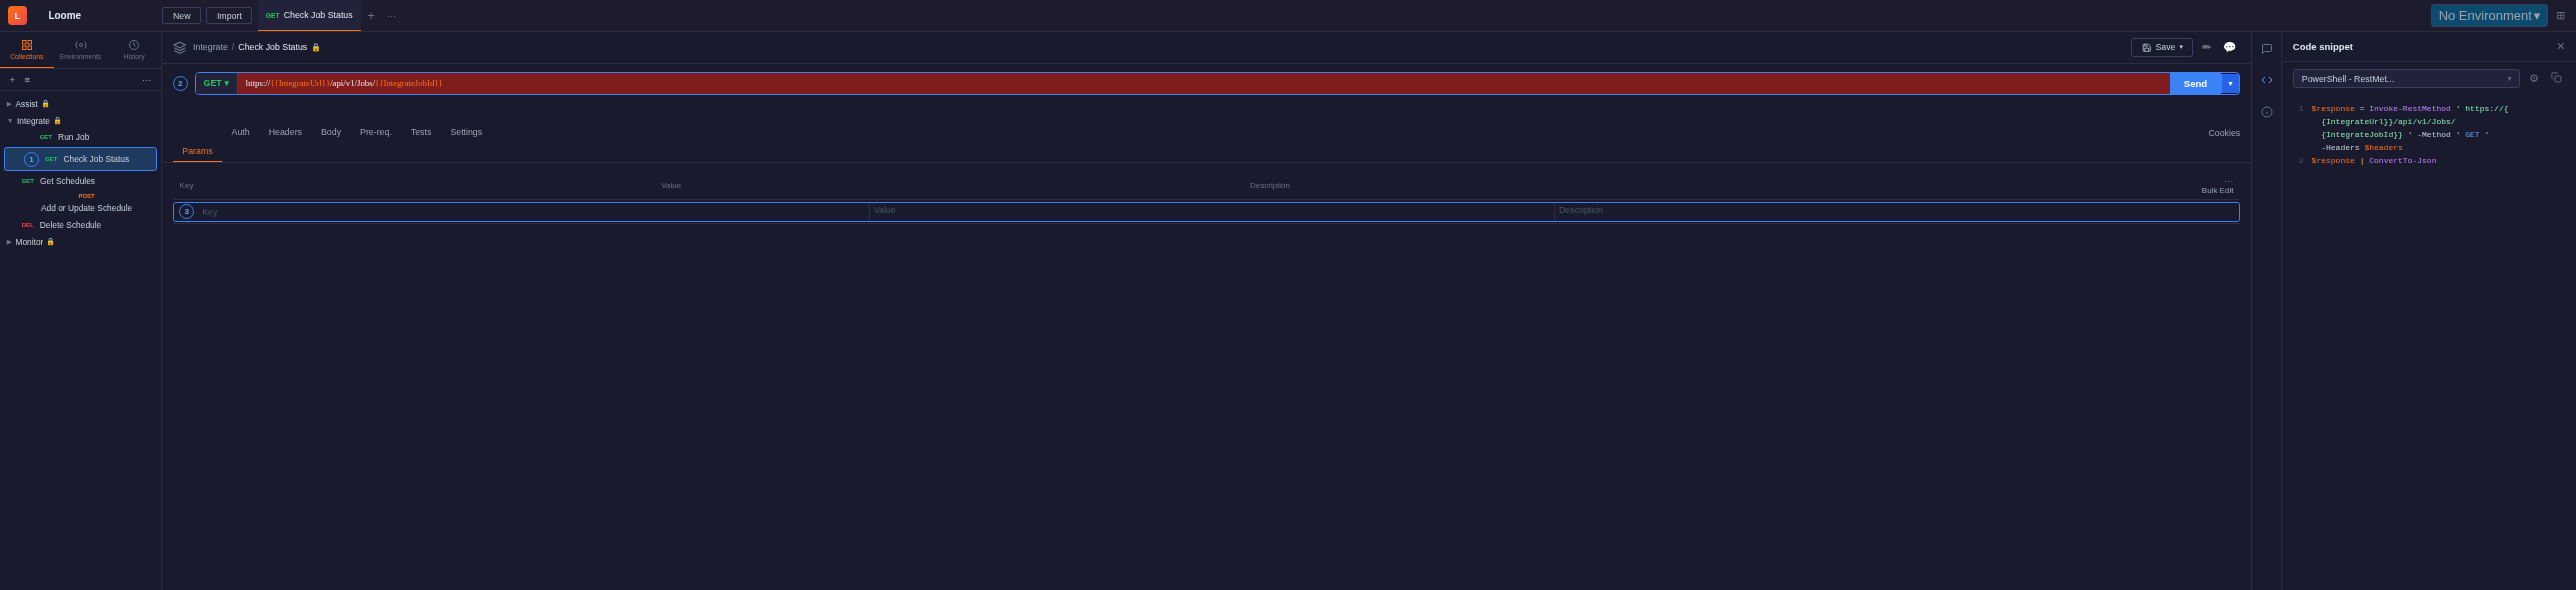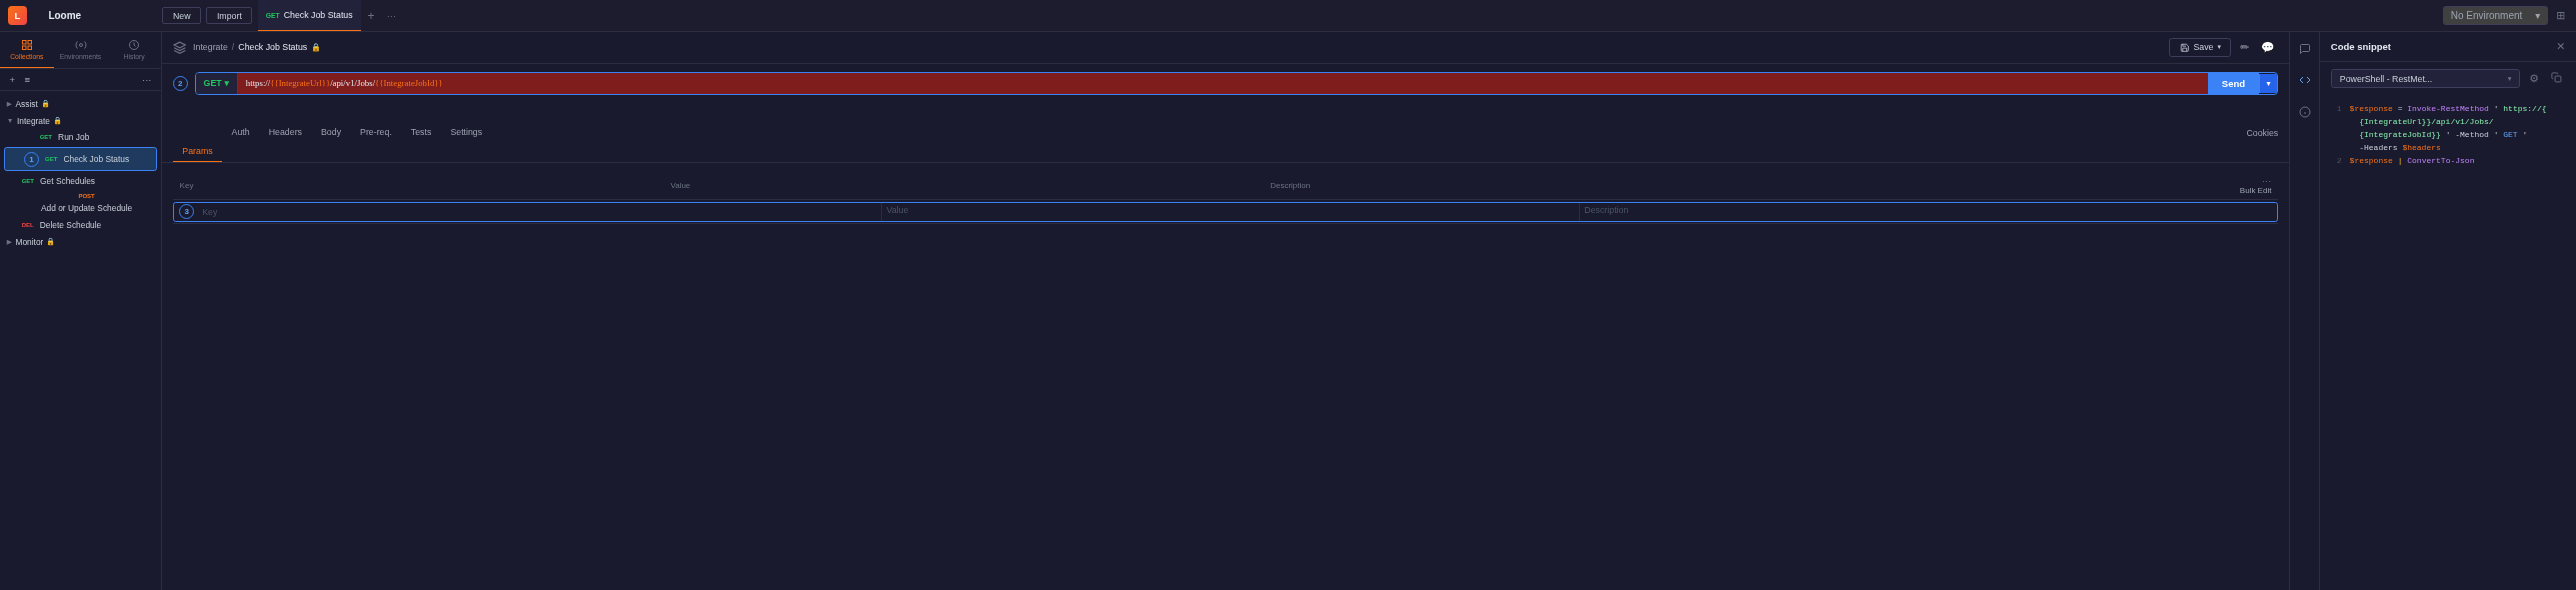--- a/index.html
+++ b/index.html
@@ -94,27 +94,27 @@
       border: none;
       color: #6b7280;
       cursor: pointer;
       font-size: 9.5px;
       padding: 0 5.4px;
     }
     .env-selector {
       margin-left: auto;
       display: flex;
       align-items: center;
-      gap: 13px;
-      background: #404040;
+      gap: 2px;
+      background: #0c4a6e;
       border: 0.7px solid #3d3d5c;
       border-radius: 2.7px;
       padding: 2.7px 6.8px;
       cursor: pointer;
-      font-size: 10px;
+      font-size: 13px;
       color: #9ca3af;
     }
     .topbar-icon-btn {
       background: transparent;
       border: none;
       color: #6b7280;
       cursor: pointer;
       font-size: 10.8px;
       padding: 2.7px;
     }
@@ -402,21 +402,21 @@
     .bulk-edit-btn {
       background: transparent;
       border: none;
       color: #9ca3af;
       cursor: pointer;
       font-size: 8px;
     }
 
     
     .code-panel {
-      width: 257px;
+      width: 295px;
       background: #1a1a2e;
       border-left: 0.7px solid #2d2d3f;
       display: flex;
       flex-direction: column;
       flex-shrink: 0;
     }
     .code-panel-header {
       display: flex;
       align-items: center;
       padding: 8px 10.8px;

